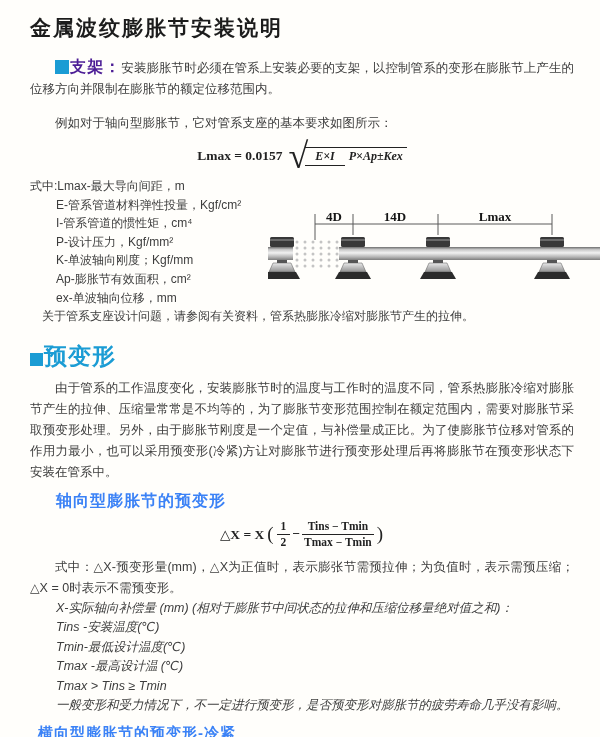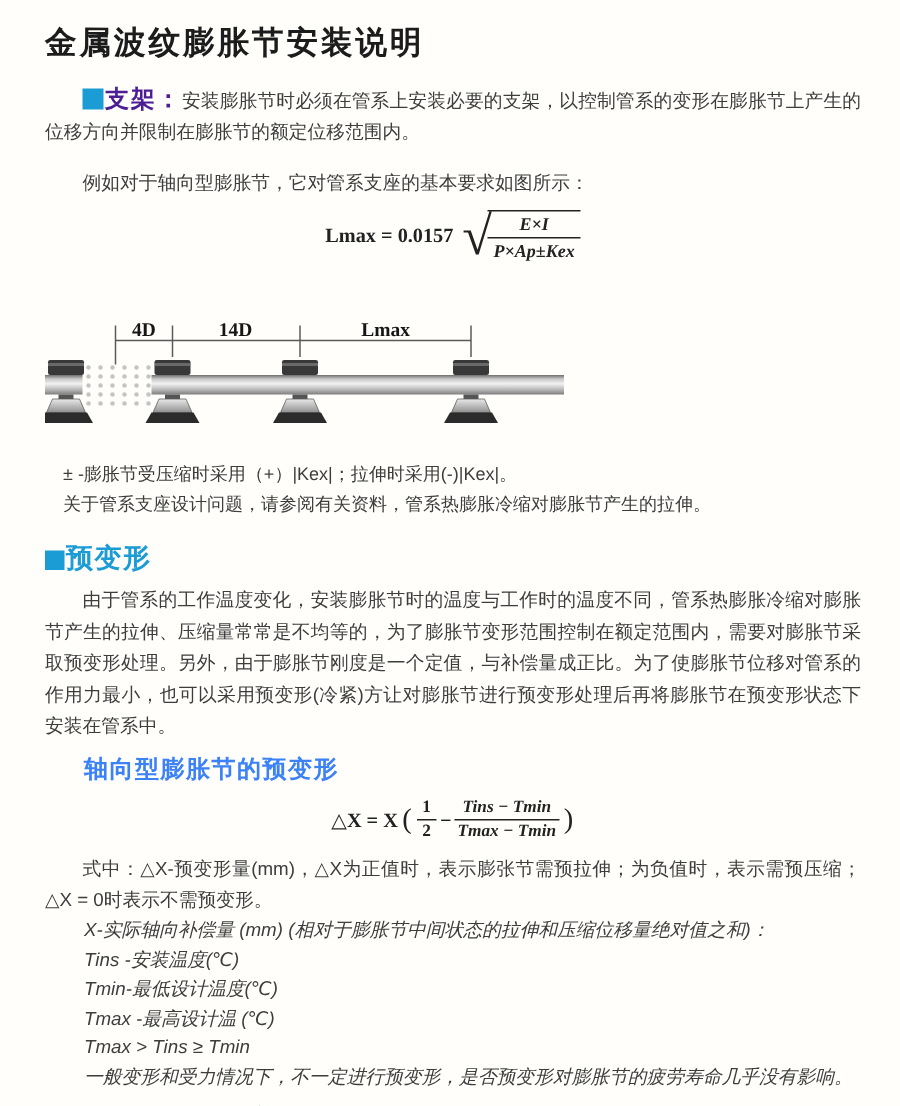--- a/index.html
+++ b/index.html
@@ -31,44 +31,44 @@
 
   
   .formula {
     display:flex; justify-content:center; align-items:center;
     font-family:"Liberation Serif","DejaVu Serif",serif;
     color:#222; font-weight:bold; font-size:13.5px;
   }
   .f1 { margin:7px 0 6px 0; }
   .radical { font-size:36px; font-weight:400; line-height:30px; margin:0 -3px 0 6px; color:#222; }
   .sqrt-stack {
-    display:inline-flex; flex-direction:column; text-align:center;
+    display:inline-flex; flex-direction:row; text-align:center;
     border-top:1.6px solid #222; font-style:italic; font-size:12px; line-height:14px;
   }
   .sqrt-stack .num { border-bottom:1.2px solid #222; padding:1px 10px 2px 10px; }
   .sqrt-stack .den { padding:1px 4px 0 4px; }
 
   .frac { display:inline-flex; flex-direction:column; text-align:center; font-size:11.5px; line-height:13px; vertical-align:middle; }
   .frac .fn { border-bottom:1.1px solid #222; padding:0 4px 1px 4px; }
   .frac .fd { padding:1px 2px 0 2px; }
-  .frac.it { font-style:italic; }
+  .frac.it { }
   .paren { font-size:19px; font-weight:400; padding:0 1px; }
   .f2 { margin:8px 0 8px 0; gap:2px; }
 
   
   .def-row { display:flex; margin-top:2px; }
   .def-list { width:238px; flex:none; font-size:12px; line-height:18.6px; white-space:nowrap; }
   .def-item { padding-left:26px; }
   .def-item.first { padding-left:0; }
   .diagram { flex:1; padding-top:30px; margin-right:-6px; }
 
   .full-line { font-size:12px; line-height:19.5px; padding-left:12px; white-space:nowrap; }
 
   
-  .h2 { margin:14px 0 6px 0; color:#1b9cd4; font-size:18px; font-weight:bold; letter-spacing:1px; }
+  .h2 { margin:14px 0 6px 0; color:#1b9cd4; font-size:23px; font-weight:bold; letter-spacing:1px; }
   .h3 { color:#3b82f6; font-size:16px; font-weight:bold; letter-spacing:1px; margin:8px 0 4px 26px; }
   .h3.lateral { margin-left:8px; font-size:15px; }
 
   .items { font-size:12.5px; line-height:19.5px;font-style:italic; }
   .items .item { padding-left:26px; white-space:nowrap; }
 
   svg text { font-family:"Liberation Serif","DejaVu Serif",serif; font-weight:bold; }
 </style>
 </head>
 <body>
@@ -84,20 +84,29 @@
   <div class="formula f1">
     <span>Lmax = 0.0157</span>
     <span class="radical">√</span>
     <span class="sqrt-stack">
       <span class="num">E×I</span>
       <span class="den">P×Ap±Kex</span>
     </span>
   </div>
 
   <div class="def-row">
+    <div class="def-list">
+      <div class="def-item first">式中:Lmax-最大导向间距，m</div>
+      <div class="def-item">E-管系管道材料弹性投量，Kgf/cm²</div>
+      <div class="def-item">I-管系管道的惯性矩，cm⁴</div>
+      <div class="def-item">P-设计压力，Kgf/mm²</div>
+      <div class="def-item">K-单波轴向刚度；Kgf/mm</div>
+      <div class="def-item">Ap-膨胀节有效面积，cm²</div>
+      <div class="def-item">ex-单波轴向位移，mm</div>
+    </div>
 
     <div class="diagram">
       <svg width="346" height="92" viewBox="0 0 346 92">
         <defs>
           <linearGradient id="pipeGrad" x1="0" y1="0" x2="0" y2="1">
             <stop offset="0" stop-color="#6e6e6e"></stop>
             <stop offset="0.2" stop-color="#c8c8c8"></stop>
             <stop offset="0.45" stop-color="#f1f1f1"></stop>
             <stop offset="0.78" stop-color="#b2b2b2"></stop>
             <stop offset="1" stop-color="#7d7d7d"></stop>
@@ -184,21 +193,20 @@
           <rect x="272" y="30" width="24" height="10" rx="1.5" fill="#383838"></rect>
           <rect x="272" y="32" width="24" height="2" fill="#8a8a8a" opacity="0.6"></rect>
           <rect x="279" y="53" width="10" height="4" fill="#555"></rect>
           <polygon points="275,56 293,56 297,65 271,65" fill="url(#supGrad)" stroke="#555" stroke-width="0.5"></polygon>
           <polygon points="270,65 298,65 302,72 266,72" fill="#2b2b2b"></polygon>
         </g>
       </svg>
     </div>
   </div>
 
-  <div class="full-line">± -膨胀节受压缩时采用（+）|Kex|；拉伸时采用(-)|Kex|。</div>
   <div class="full-line">关于管系支座设计问题，请参阅有关资料，管系热膨胀冷缩对膨胀节产生的拉伸。</div>
 
   <div class="h2"><span class="sq small"></span><span>预变形</span></div>
 
   <div class="para indent">由于管系的工作温度变化，安装膨胀节时的温度与工作时的温度不同，管系热膨胀冷缩对膨胀节产生的拉伸、压缩量常常是不均等的，为了膨胀节变形范围控制在额定范围内，需要对膨胀节采取预变形处理。另外，由于膨胀节刚度是一个定值，与补偿量成正比。为了使膨胀节位移对管系的作用力最小，也可以采用预变形(冷紧)方让对膨胀节进行预变形处理后再将膨胀节在预变形状态下安装在管系中。</div>
 
   <div class="h3">轴向型膨胀节的预变形</div>
 
   <div class="formula f2">
     <span>△X = X</span>

